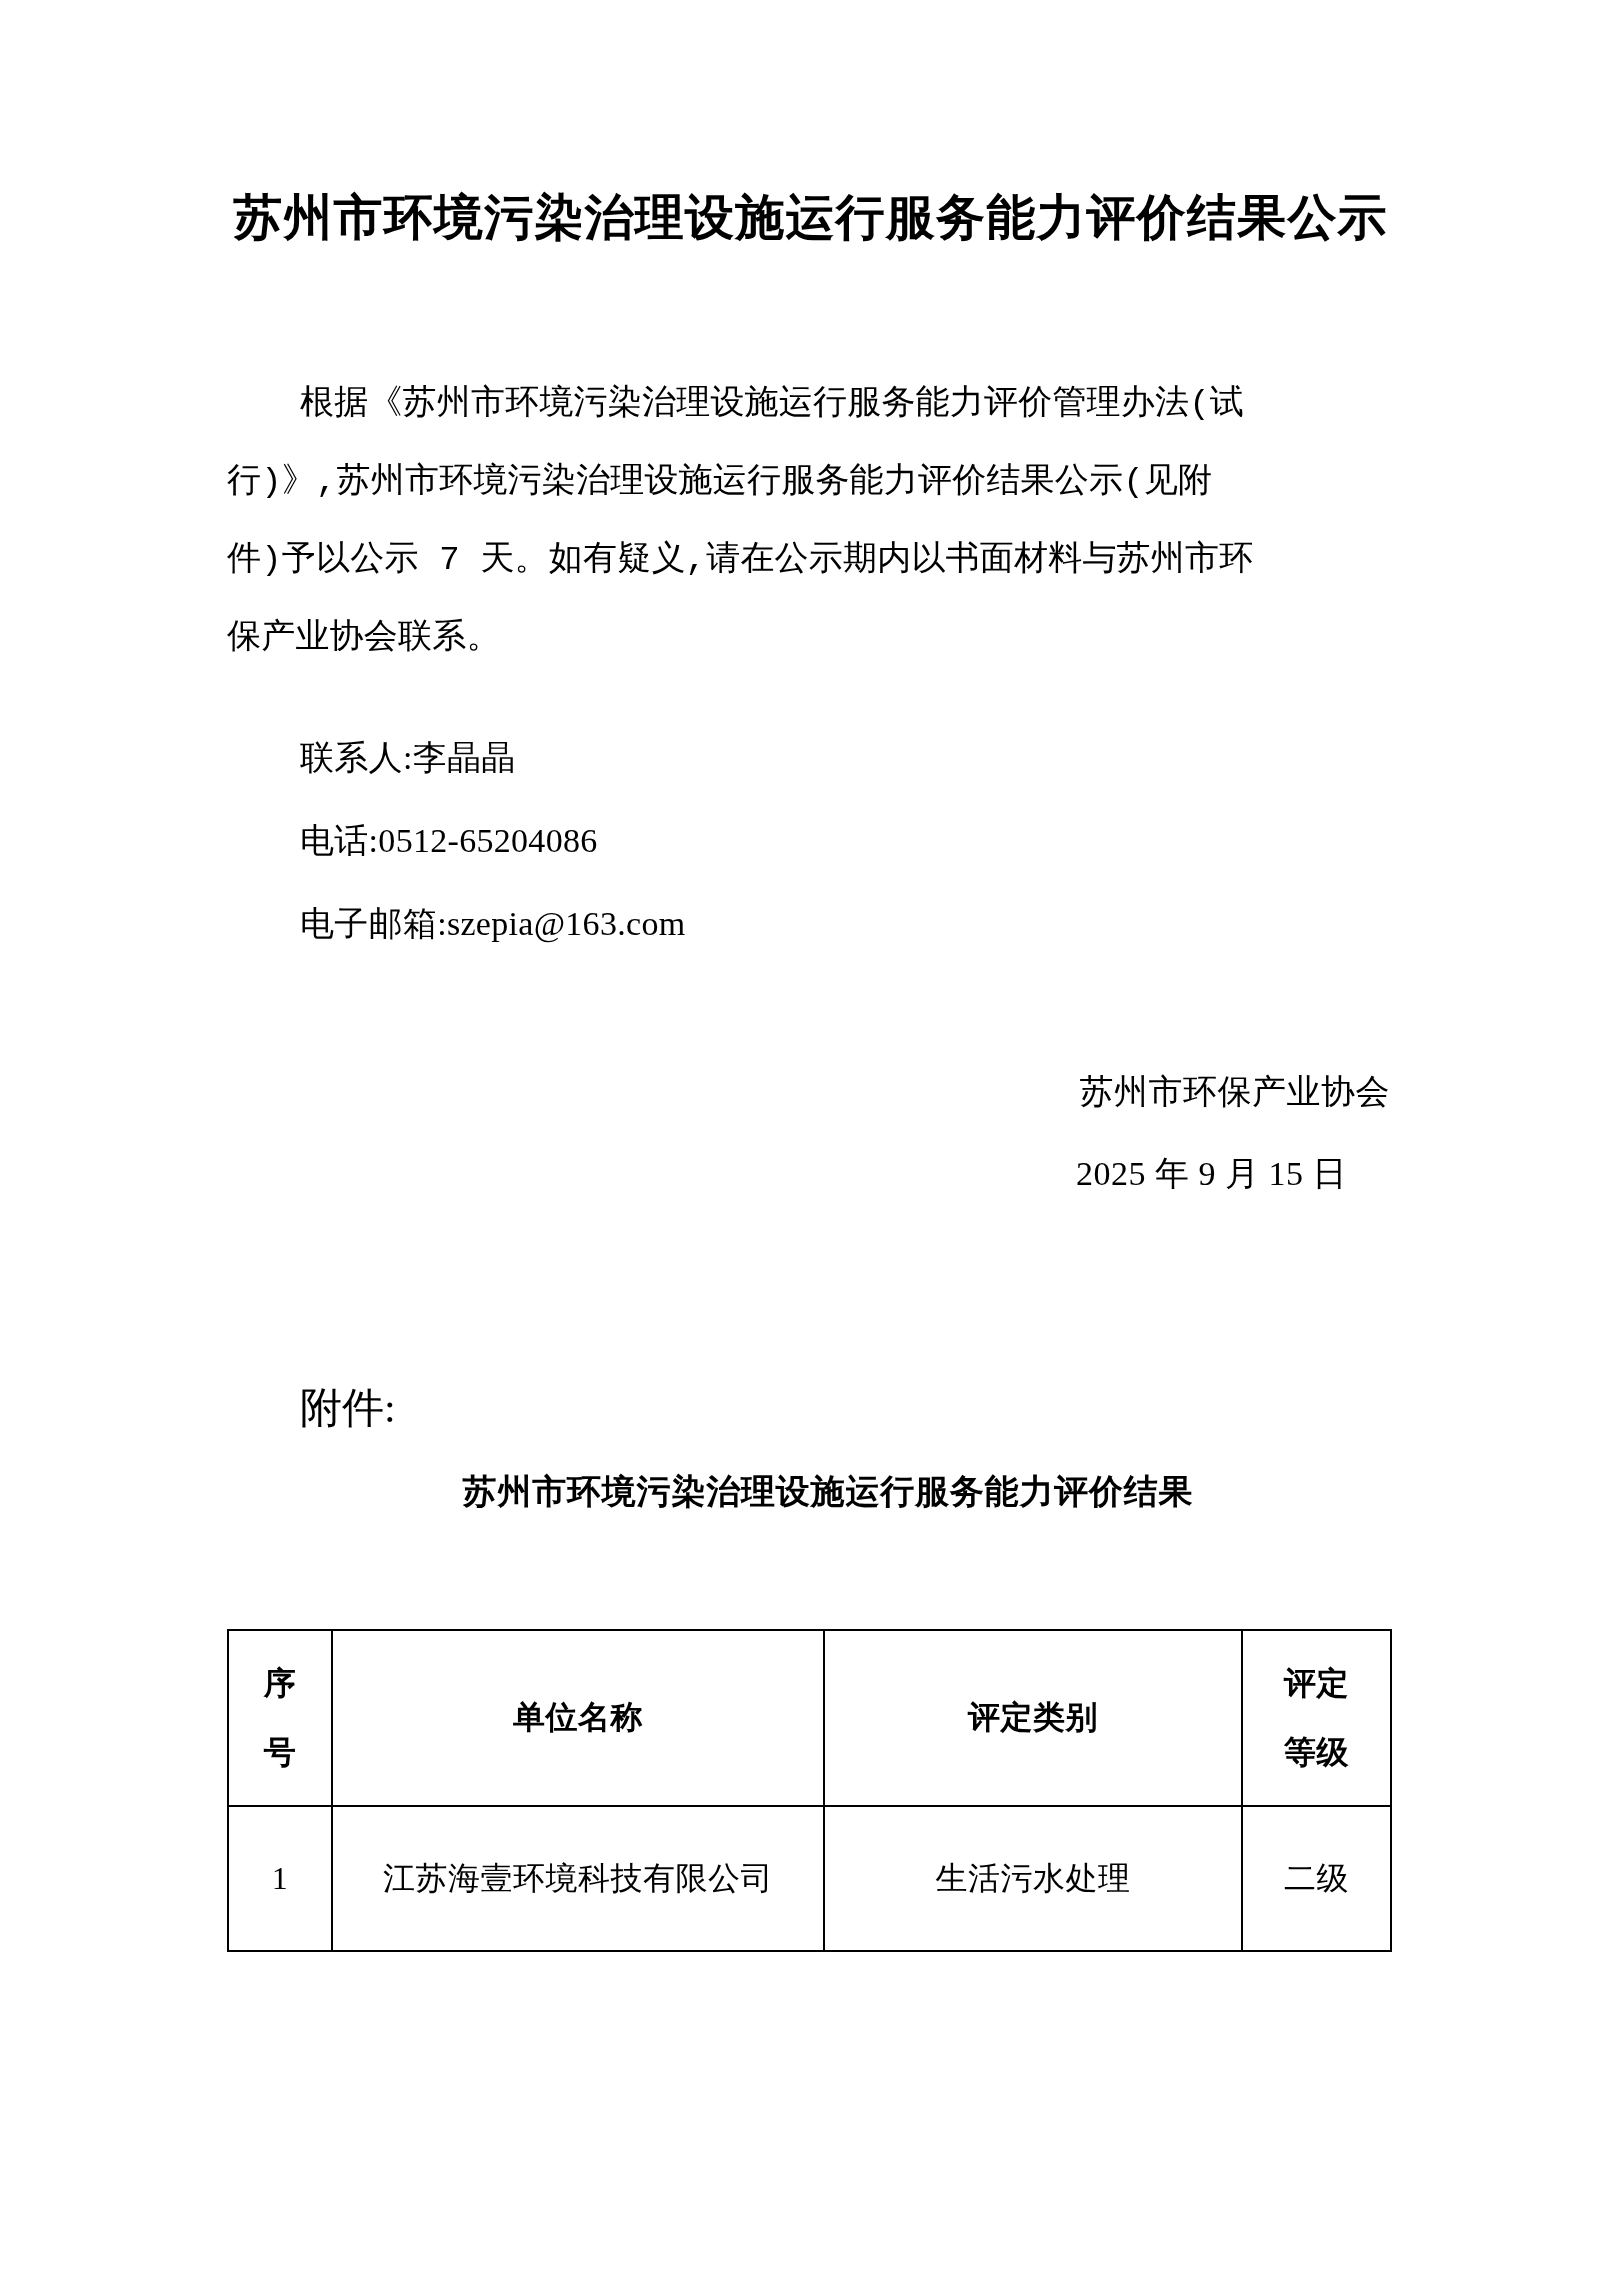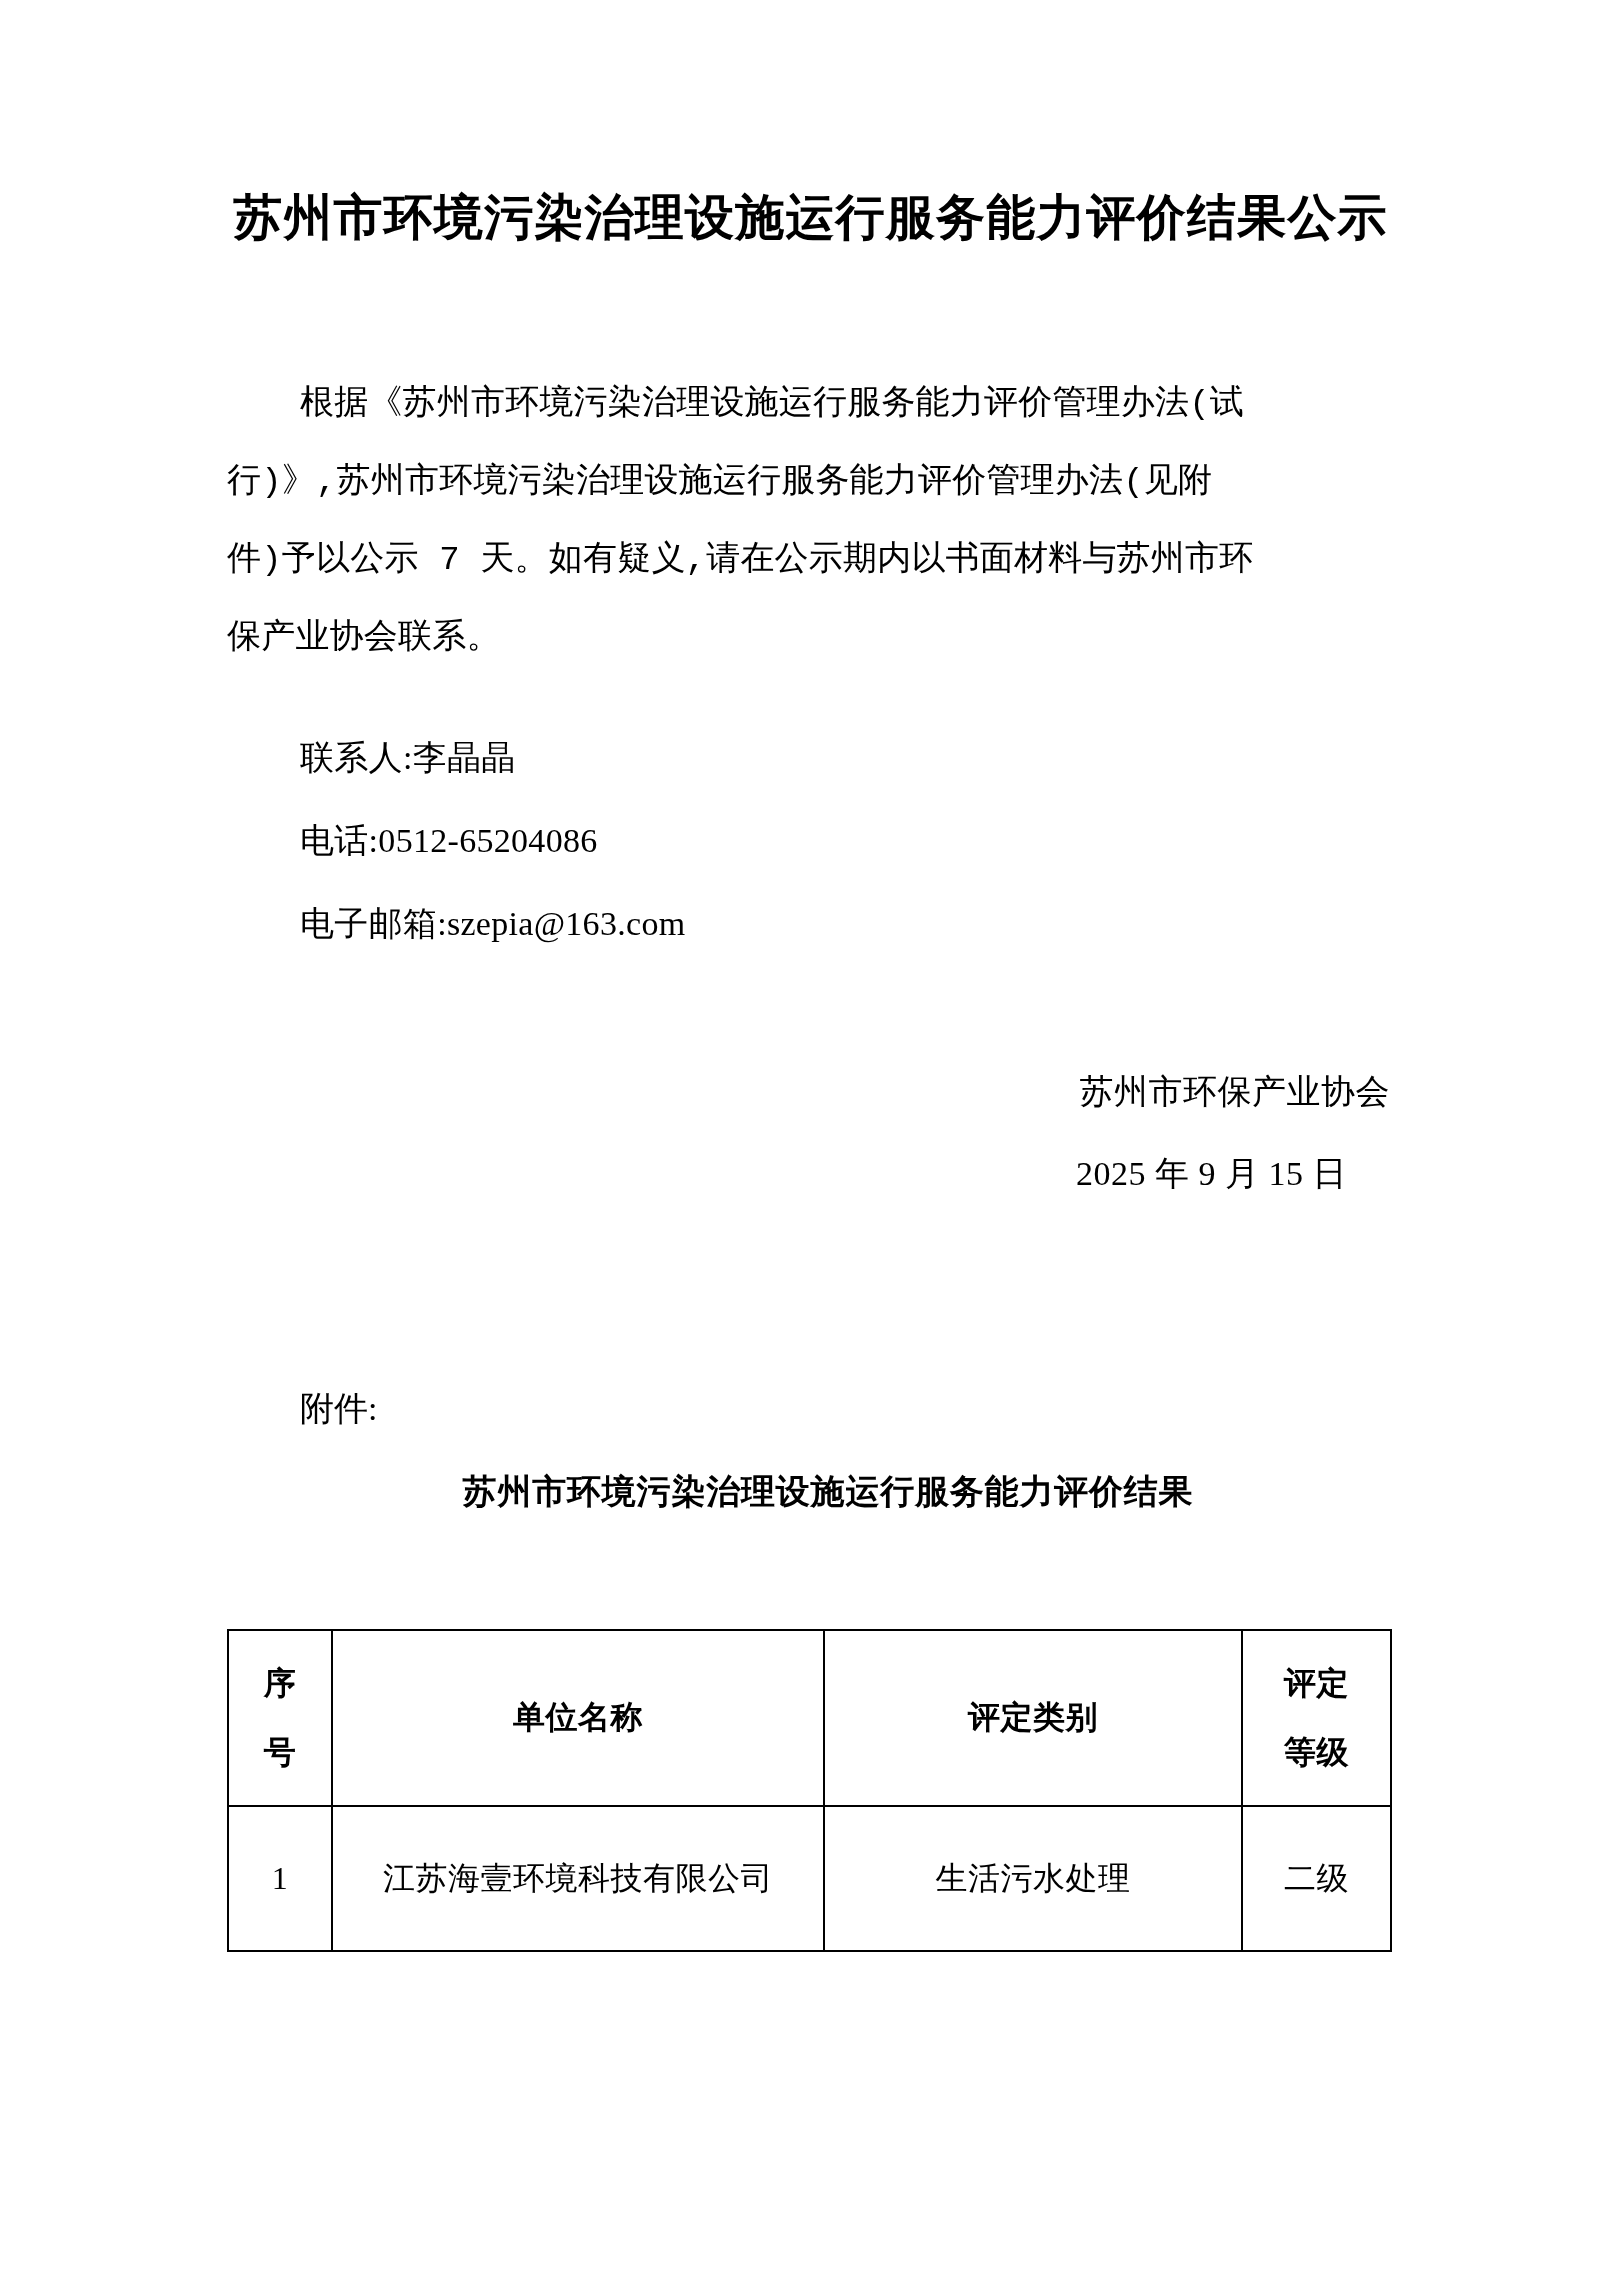--- a/index.html
+++ b/index.html
@@ -97,21 +97,21 @@
 
   .sign-line.date {
     padding-right: 43px;
   }
 
   
   .attach-label {
     position: absolute;
     left: 227px;
     top: 1384px;
-    font-size: 34px;
+    font-size: 42px;
     line-height: 49px;
     text-indent: 73px;
     white-space: nowrap;
   }
 
   .attach-title {
     position: absolute;
     left: 0;
     top: 1466px;
     width: 1656px;
@@ -168,21 +168,21 @@
 </style>
 </head>
 <body>
 
 <div class="page">
 
   <div class="doc-title">苏州市环境污染治理设施运行服务能力评价结果公示</div>
 
   <div class="body-block">
     <div class="body-line indent">根据《苏州市环境污染治理设施运行服务能力评价管理办法(试</div>
-    <div class="body-line">行)》,苏州市环境污染治理设施运行服务能力评价管理办法(见附</div>
+    <div class="body-line">行)》,苏州市环境污染治理设施运行服务能力评价结果公示(见附</div>
     <div class="body-line">件)予以公示 7 天。如有疑义,请在公示期内以书面材料与苏州市环</div>
     <div class="body-line">保产业协会联系。</div>
   </div>
 
   <div class="contact-block">
     <div class="contact-line">联系人:李晶晶</div>
     <div class="contact-line">电话:0512-65204086</div>
     <div class="contact-line">电子邮箱:szepia@163.com</div>
   </div>
 

